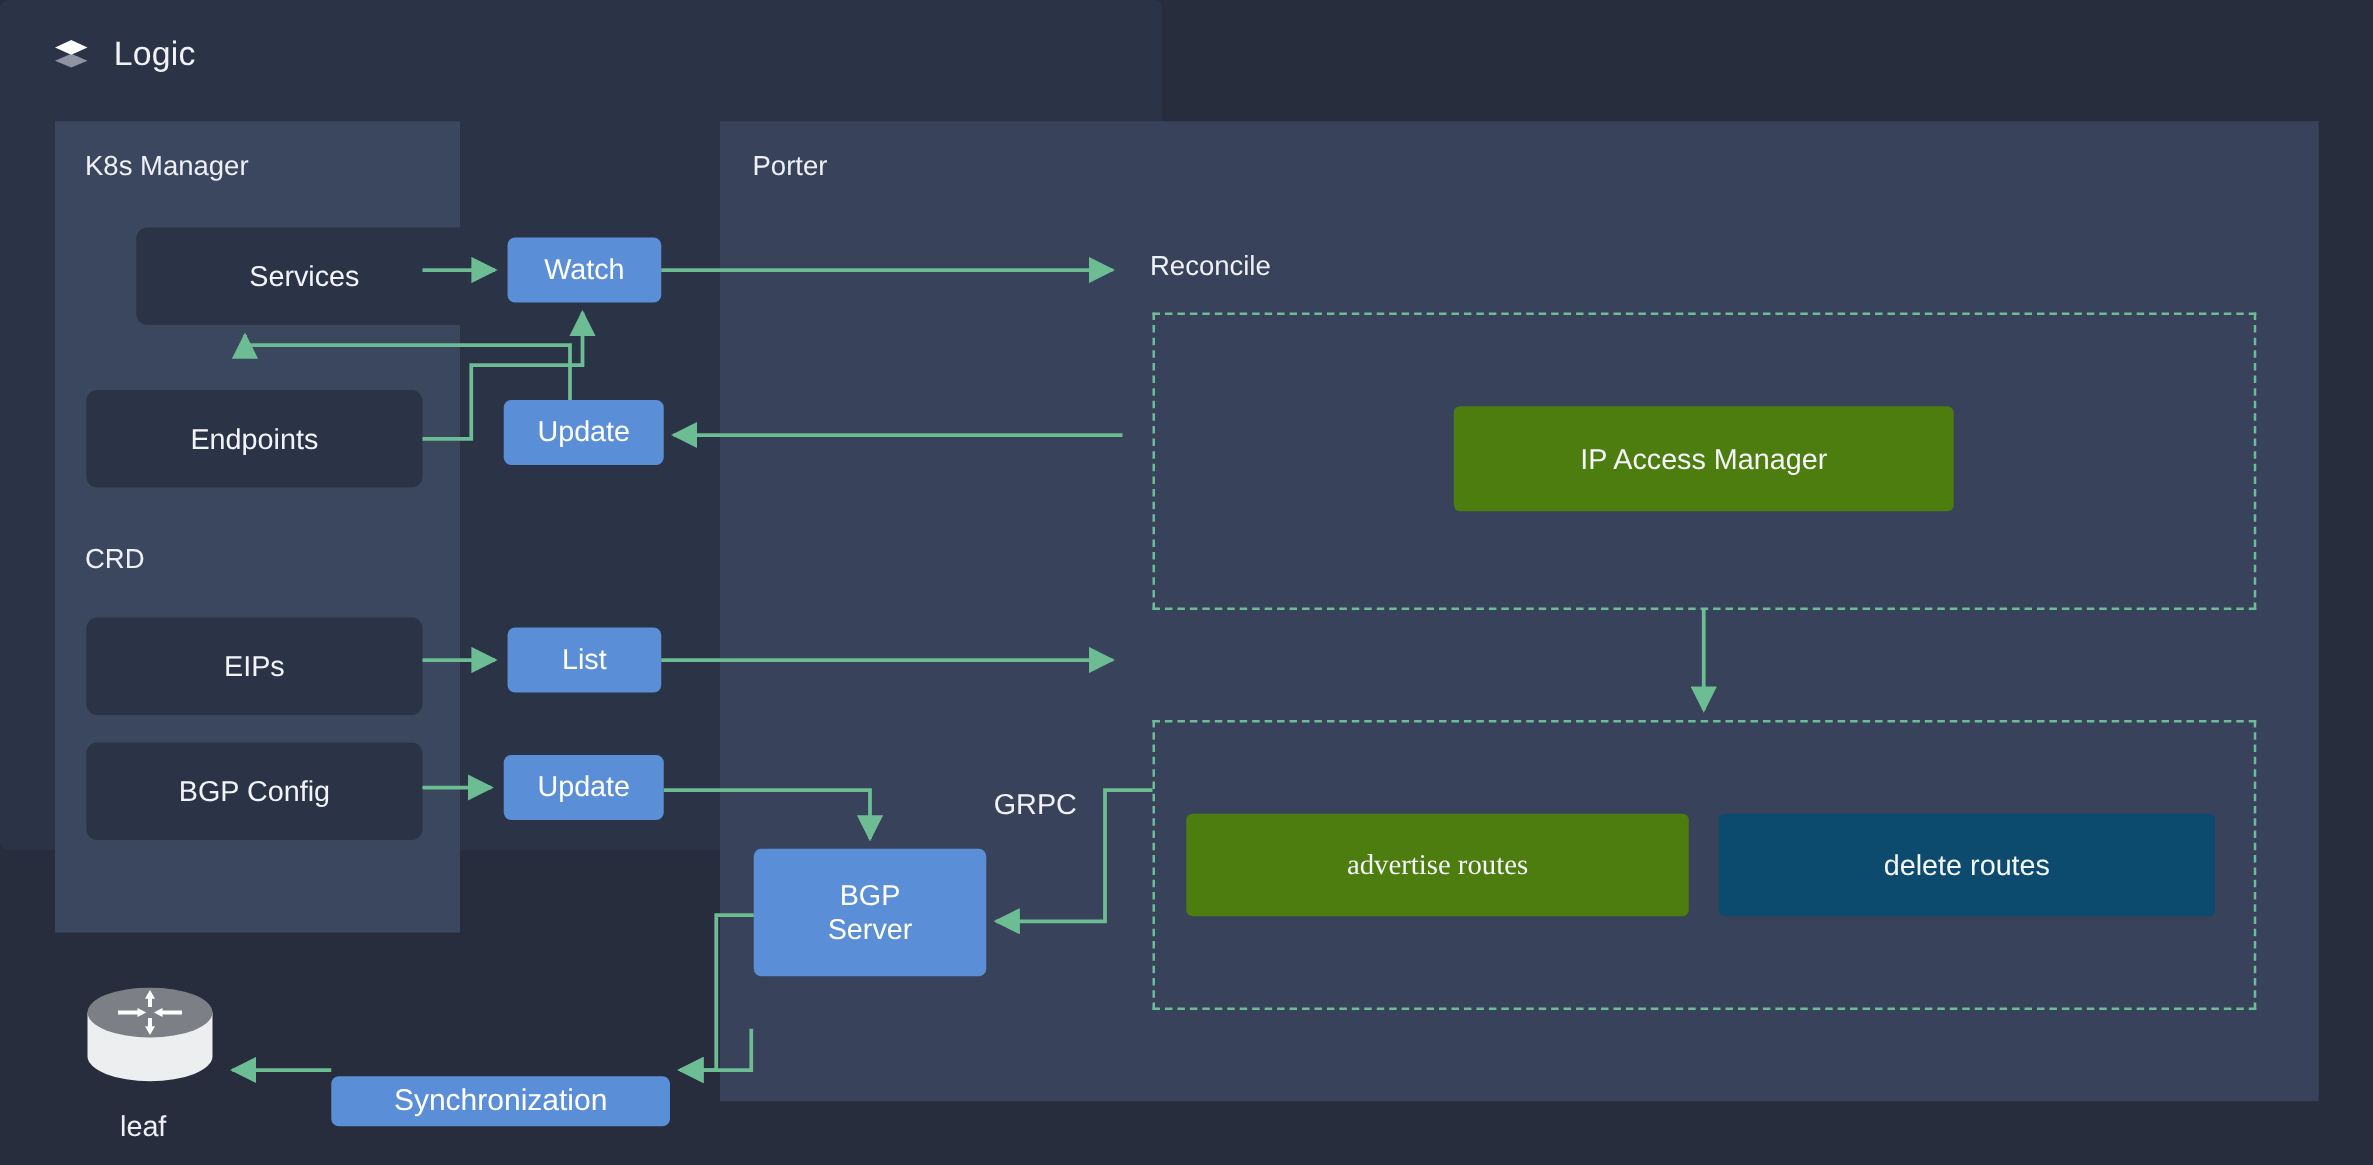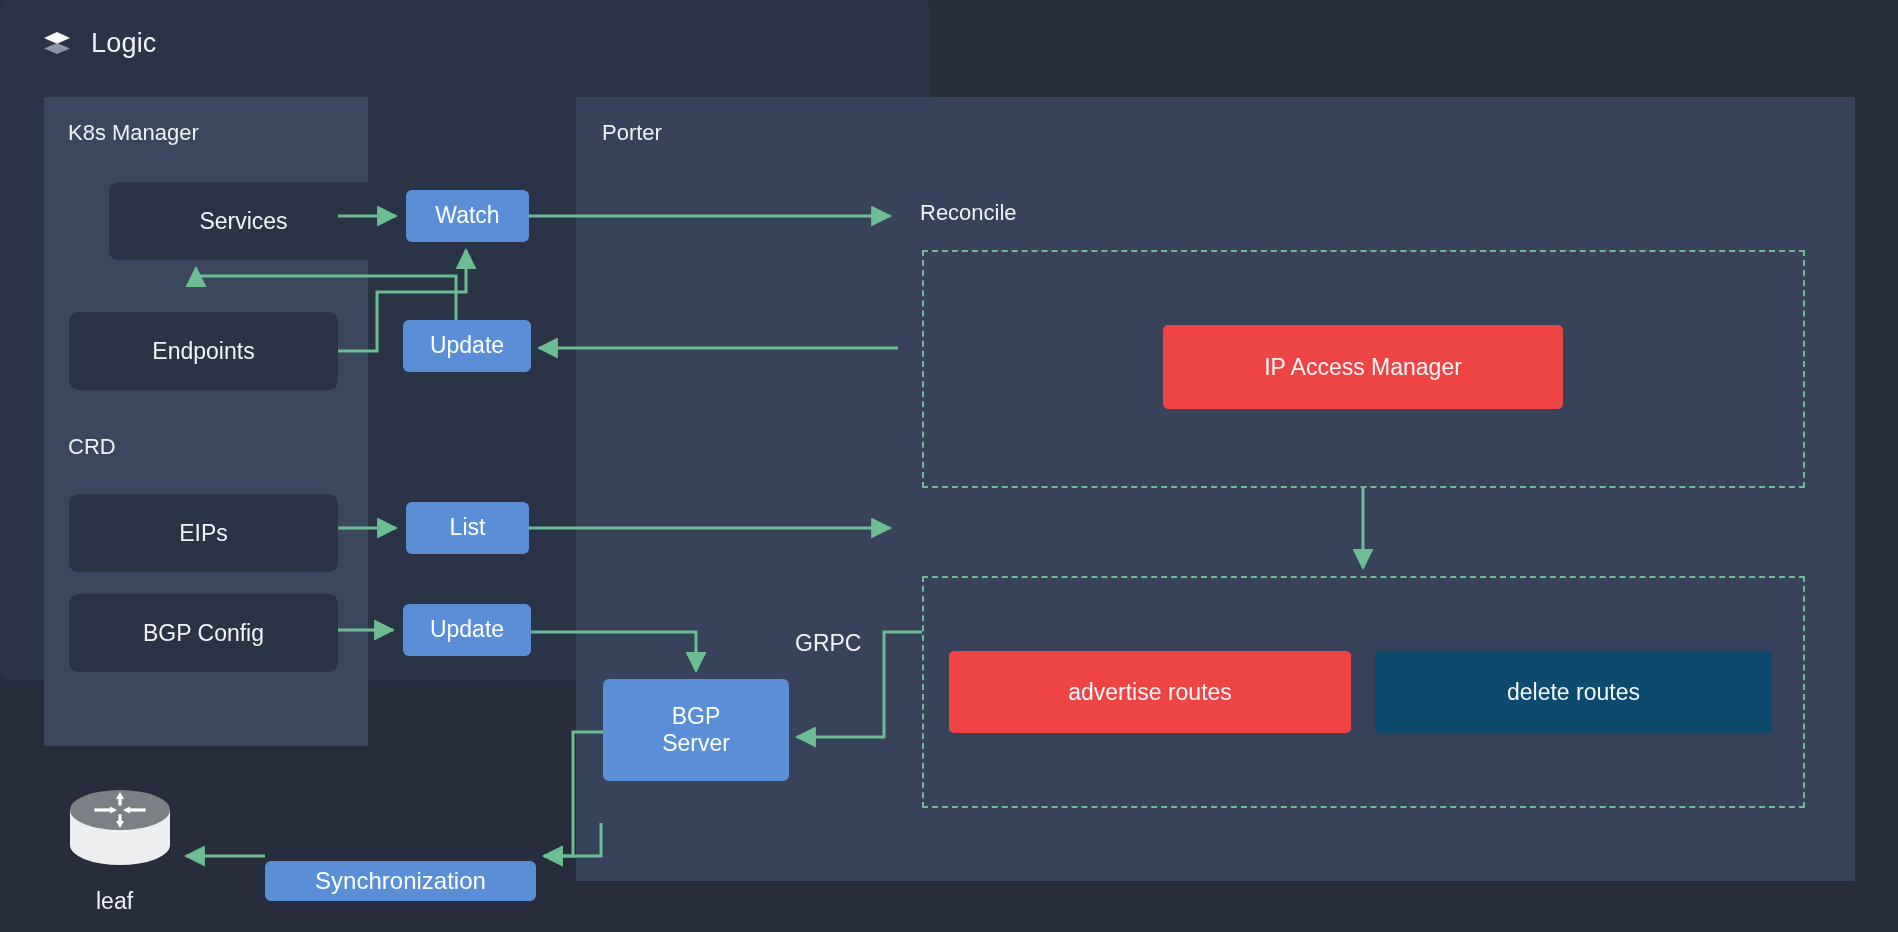--- a/index.html
+++ b/index.html
@@ -104,24 +104,24 @@
   
   .chip {
     position: absolute;
     border-radius: 5px;
     display: flex;
     align-items: center;
     justify-content: center;
     color: #f5f6f9;
     font-size: 23px;
   }
-  .chip-green { background: #ef4444; }
+  .chip-green { background: #4d7c0f; }
   .chip-red   { background: #0c4a6e; }
   #chip-ipam      { left: 1163px; top: 325px; width: 400px; height: 84px; }
-  #chip-advertise { left: 949px;  top: 651px; width: 402px; height: 82px; }
+  #chip-advertise { left: 949px;  top: 651px; width: 402px; height: 82px; font-family: Liberation Serif, serif; }
   #chip-delete    { left: 1375px; top: 651px; width: 397px; height: 82px; }
 
   
   #leaf-device {
     position: absolute;
     left: 68px; top: 790px;
     width: 104px; height: 82px;
   }
   #leaf-label {
     position: absolute;

